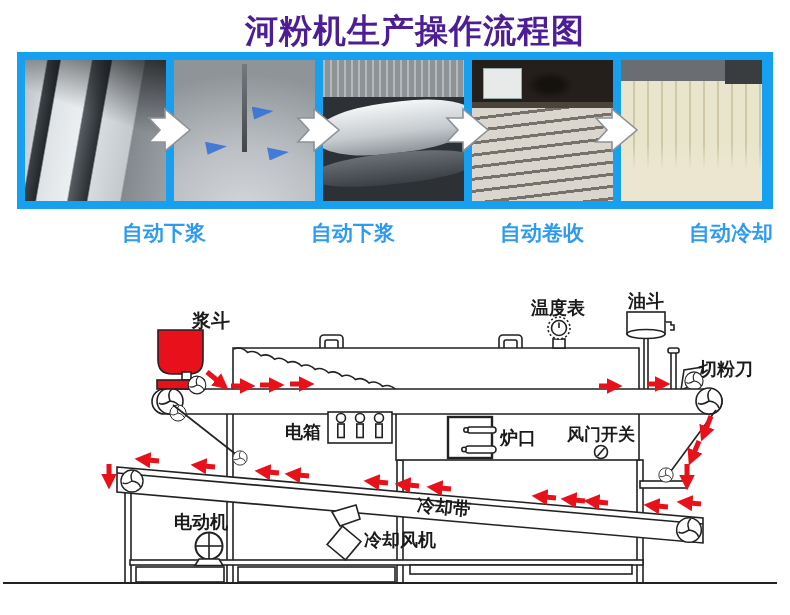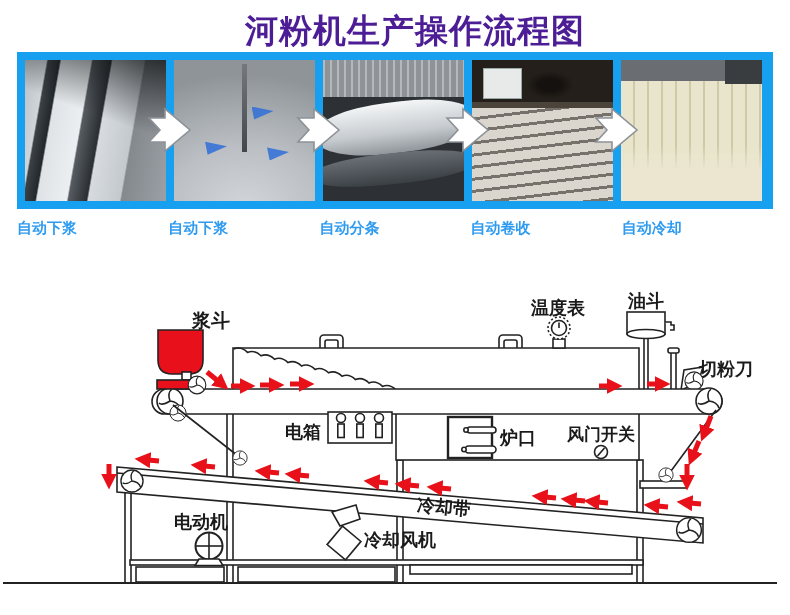--- a/index.html
+++ b/index.html
@@ -34,21 +34,21 @@
   .p5{background:linear-gradient(#6a6e72 0 15%,rgba(0,0,0,0) 15%),
       repeating-linear-gradient(90deg,#e9e5cc 0 12px,#cfc9a8 12px 14px);}
   .p5 .corner{position:absolute;right:0;top:0;width:26%;height:17%;background:#3a3d40;}
   .p5 .foam{position:absolute;left:0;bottom:0;width:100%;height:40%;
       background:linear-gradient(rgba(238,233,214,0),#ece6d0 45%),
       radial-gradient(22px 13px at 22% 78%,#f4f0dd 58%,rgba(0,0,0,0) 60%),
       radial-gradient(26px 15px at 62% 88%,#f1ecd8 58%,rgba(0,0,0,0) 60%);}
   .step-arrow{position:absolute;top:106px;z-index:5;}
   
   .labels{position:absolute;left:17px;top:219px;width:756px;display:flex;}
-  .labels .lbl{flex:1;text-align:left;font-size:15px;font-weight:600;color:#2E9BF0;}
+  .labels .lbl{flex:1;text-align:right;font-size:21px;font-weight:600;color:#2E9BF0;}
   
   svg.diagram{position:absolute;left:0;top:260px;}
   svg.diagram text{font-family:"Liberation Sans",sans-serif;font-weight:700;fill:#1a1a1a;}
 </style>
 </head>
 <body>
 
 <div class="canvas">
 
   <div class="title">河粉机生产操作流程图</div>
@@ -87,21 +87,20 @@
   <svg class="step-arrow" style="left:445px" width="46" height="48" viewBox="0 0 46 48">
     <path d="M2,12 H18 V3 L43,24 L18,45 V36 H2 L13,24 Z" fill="#fff" stroke="#8d9298" stroke-width="1.6"></path>
   </svg>
   <svg class="step-arrow" style="left:594px" width="46" height="48" viewBox="0 0 46 48">
     <path d="M2,12 H18 V3 L43,24 L18,45 V36 H2 L13,24 Z" fill="#fff" stroke="#8d9298" stroke-width="1.6"></path>
   </svg>
 
   <div class="labels">
     <div class="lbl">自动下浆</div>
     <div class="lbl">自动下浆</div>
-    <div class="lbl">自动分条</div>
     <div class="lbl">自动卷收</div>
     <div class="lbl">自动冷却</div>
   </div>
 
   <svg class="diagram" width="790" height="355" viewBox="0 260 790 355">
     <defs>
       <g id="fan">
         <circle cx="0" cy="0" r="13" fill="#fff"></circle>
         <path d="M0,0 Q-3,-8 2,-12 M0,0 Q8,1 10,7 M0,0 Q-8,5 -11,2" fill="none"></path>
       </g>

